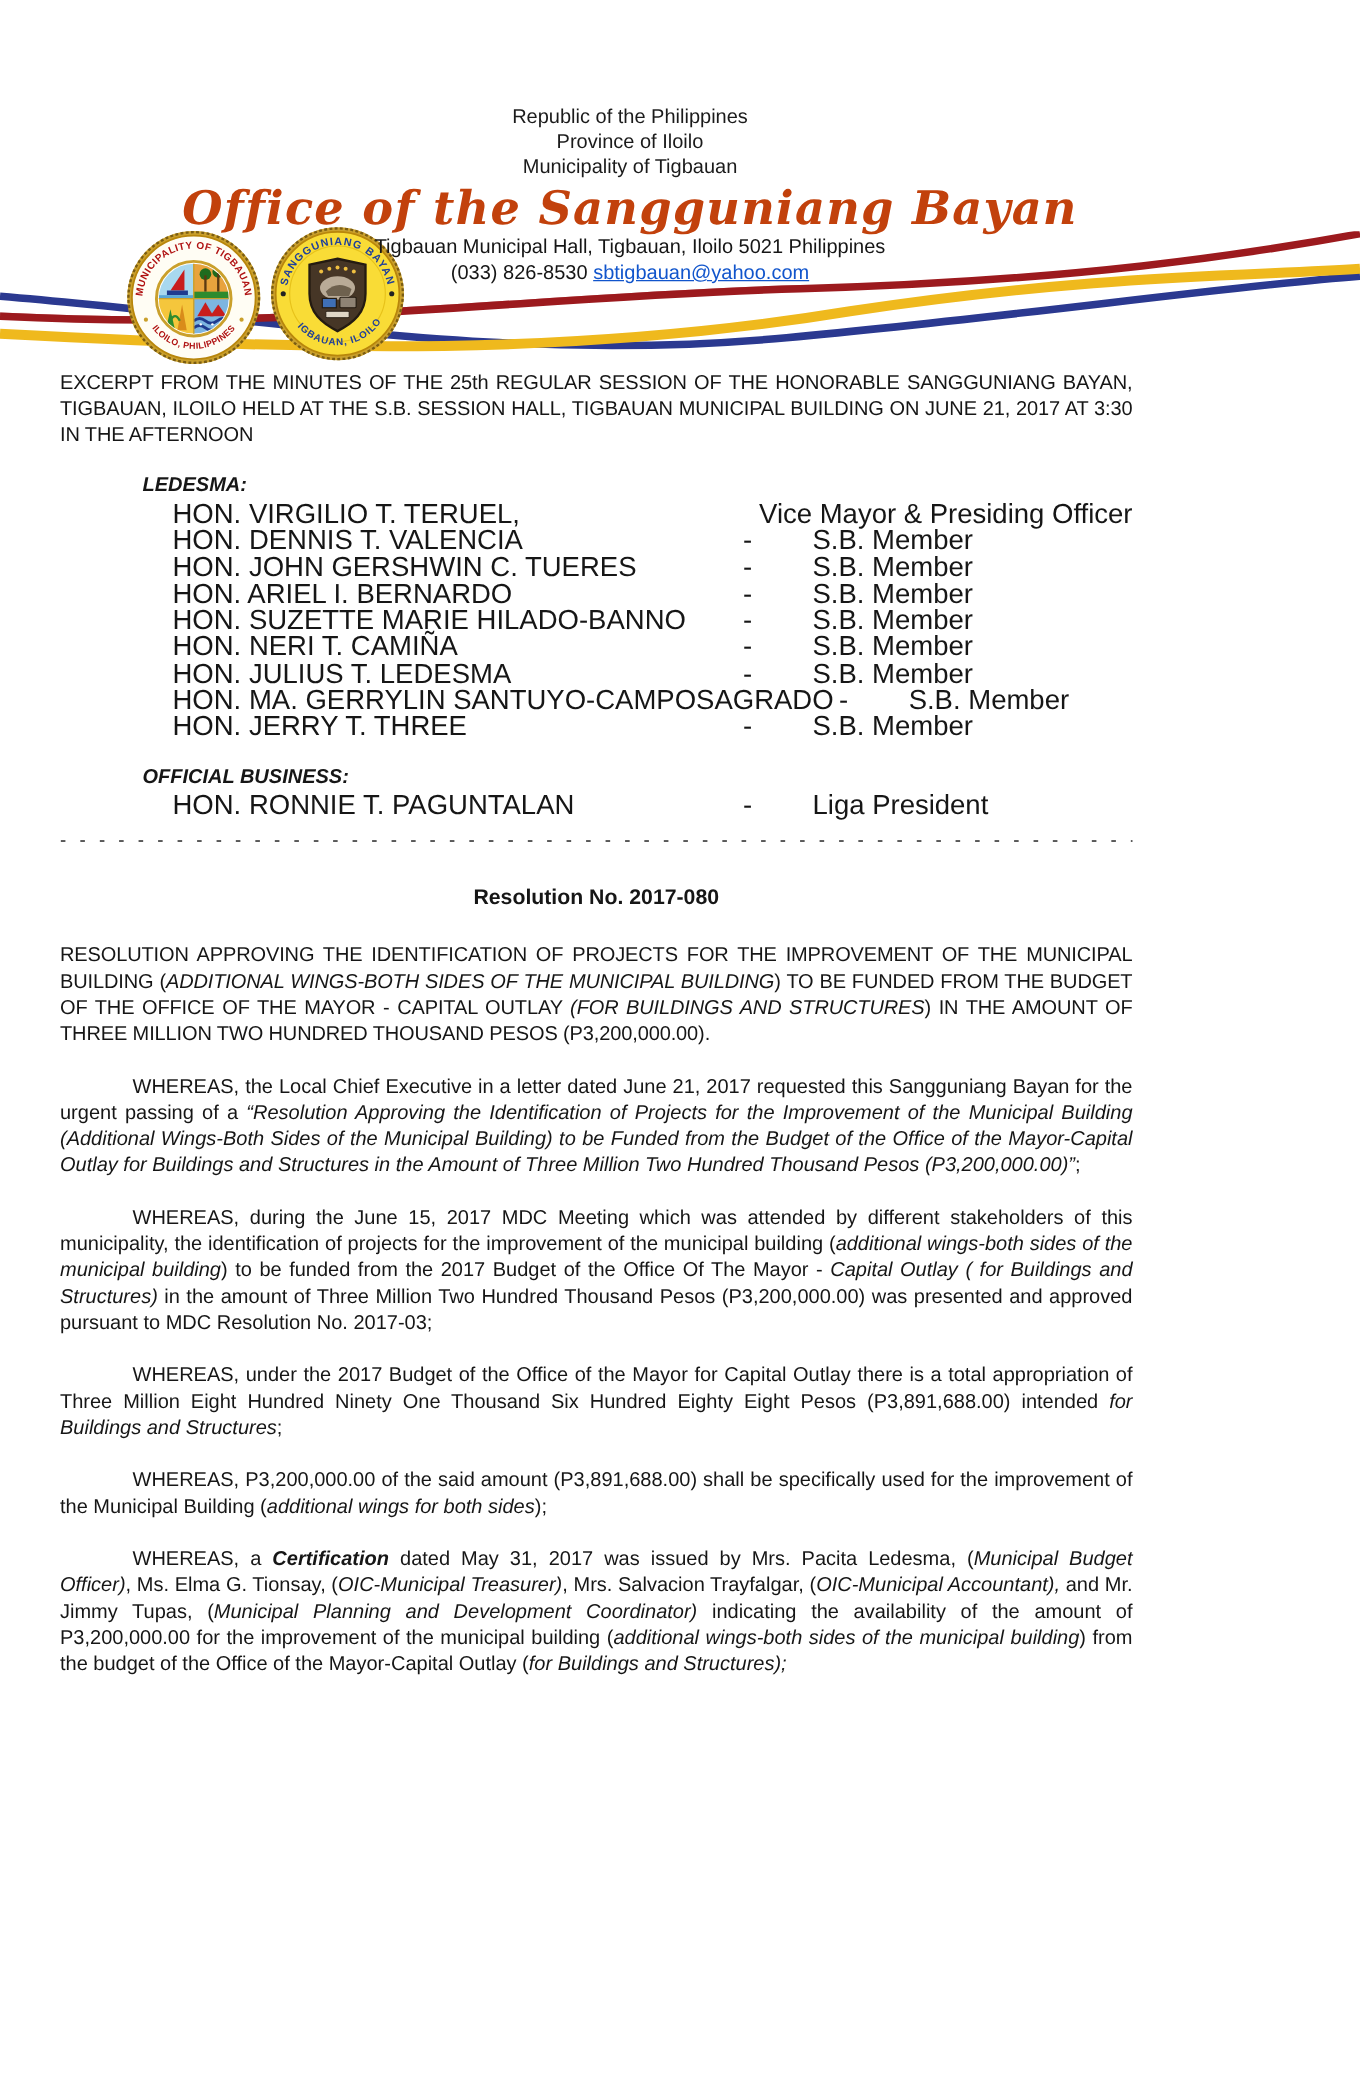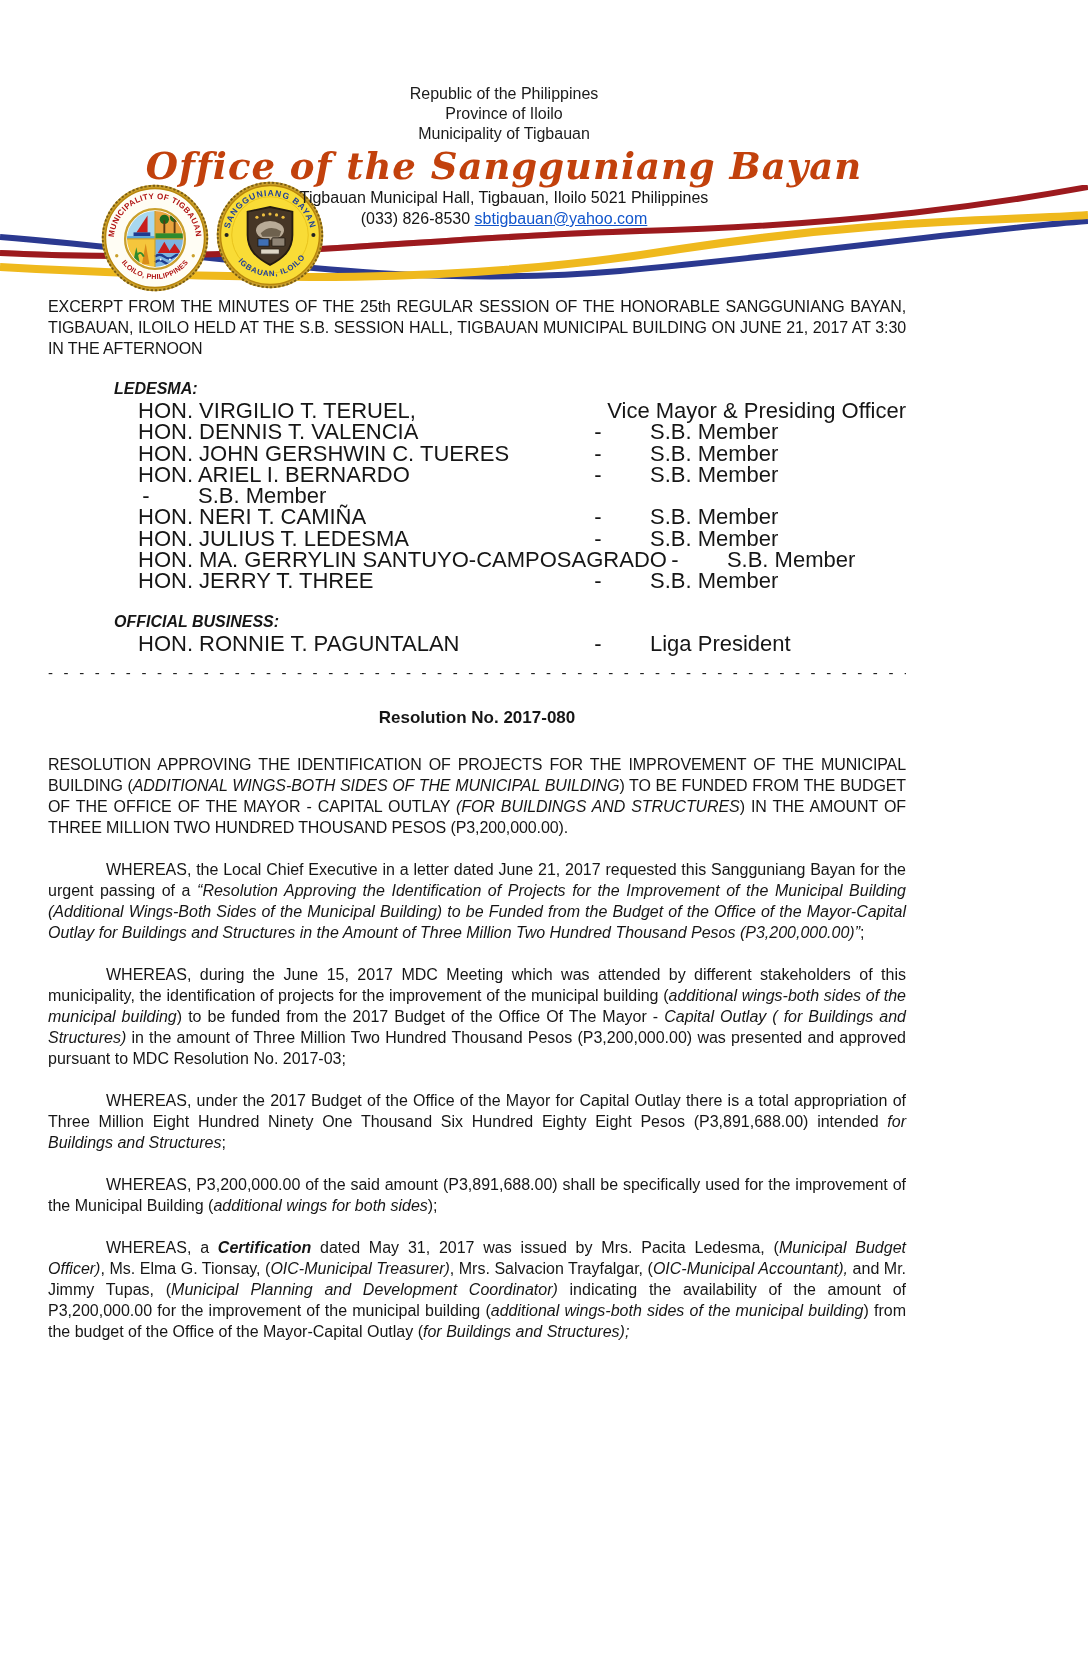--- a/index.html
+++ b/index.html
@@ -165,20 +165,21 @@
         <span class="col-name">HON. JOHN GERSHWIN C. TUERES</span>
         <span class="col-dash">-</span>
         <span class="col-role">S.B. Member</span>
       </div>
       <div class="roster-row">
         <span class="col-name">HON. ARIEL I. BERNARDO</span>
         <span class="col-dash">-</span>
         <span class="col-role">S.B. Member</span>
       </div>
       <div class="roster-row">
+        <span class="col-name">HON. SUZETTE MARIE HILADO-BANNO</span>
         <span class="col-dash">-</span>
         <span class="col-role">S.B. Member</span>
       </div>
       <div class="roster-row">
         <span class="col-name">HON. NERI T. CAMIÑA</span>
         <span class="col-dash">-</span>
         <span class="col-role">S.B. Member</span>
       </div>
       <div class="roster-row">
         <span class="col-name">HON. JULIUS T. LEDESMA</span>

